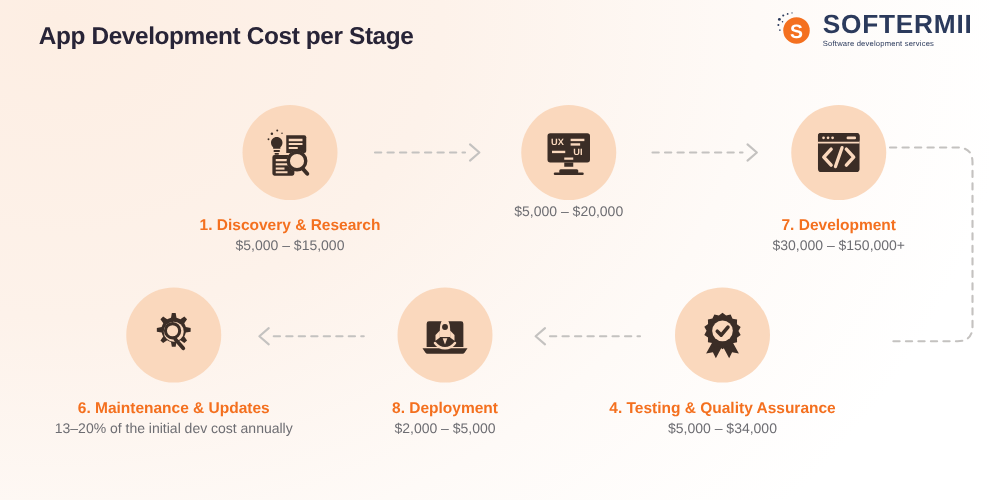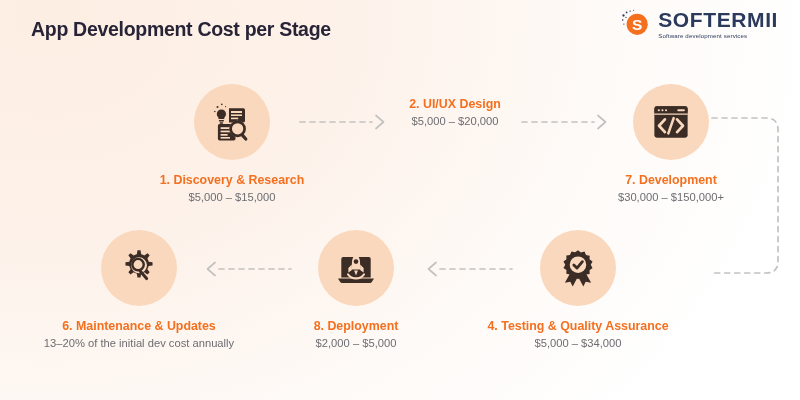--- a/index.html
+++ b/index.html
@@ -193,21 +193,36 @@
           <circle cx="25.6" cy="26.8" r="7.0" fill="none" stroke="#3b2d26" stroke-width="2.7"></circle>
           <rect x="30.6" y="31.2" width="3.2" height="8.0" rx="1.6" transform="rotate(-42 32.2 35.2)"></rect>
         </svg>
       </span>
     </div>
     <div class="stage-label">1. Discovery &amp; Research</div>
     <div class="stage-cost">$5,000 – $15,000</div>
   </div>
 
   <div class="stage" style="left:455px; top:84px;">
-    <div class="stage-label">2. UI/UX Design</div>
+    <div class="stage-circle">
+      <span class="stage-icon">
+        <svg width="40" height="40" viewBox="0 0 40 40" fill="#3b2d26" aria-hidden="true">
+          <rect x="3.0" y="4.5" width="34" height="23.5" rx="2.2"></rect>
+          <text x="11.0" y="14.4" font-family="'Liberation Sans', sans-serif" font-size="7.4" font-weight="bold" fill="#fad8bd" text-anchor="middle">UX</text>
+          <rect x="21.5" y="9.0" width="11.0" height="1.9" fill="#fad8bd"></rect>
+          <rect x="21.5" y="12.6" width="7.6" height="1.9" fill="#fad8bd"></rect>
+          <rect x="6.6" y="18.6" width="10.6" height="1.9" fill="#fad8bd"></rect>
+          <text x="27.4" y="22.4" font-family="'Liberation Sans', sans-serif" font-size="7.4" font-weight="bold" fill="#fad8bd" text-anchor="middle">UI</text>
+          <rect x="16.4" y="24.0" width="7.2" height="1.8" fill="#fad8bd"></rect>
+          <rect x="16.4" y="28.0" width="7.2" height="3.4"></rect>
+          <rect x="12.4" y="33.4" width="15.2" height="3.4" rx="1.2"></rect>
+          <rect x="8.0" y="36.0" width="24" height="2.0" rx="1.0"></rect>
+        </svg>
+      </span>
+    </div>
     <div class="stage-cost">$5,000 – $20,000</div>
   </div>
 
   <div class="stage" style="left:671px; top:84px;">
     <div class="stage-circle">
       <span class="stage-icon">
         <svg width="38" height="38" viewBox="0 0 40 40" fill="#3b2d26" aria-hidden="true">
           <rect x="2.5" y="3.5" width="35" height="33" rx="2.6"></rect>
           <rect x="2.5" y="3.5" width="35" height="8.2" rx="2.6" fill="#3b2d26"></rect>
           <line x1="2.5" y1="11.7" x2="37.5" y2="11.7" stroke="#fad8bd" stroke-width="1.5"></line>

